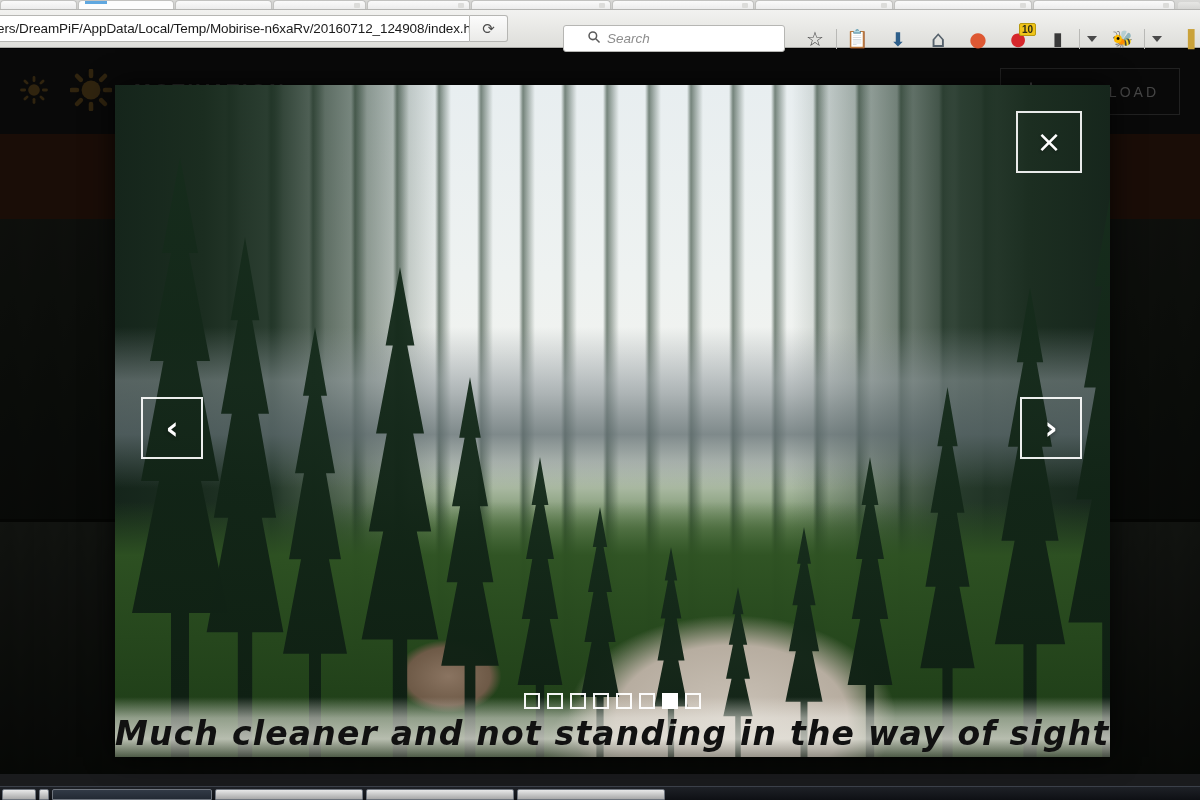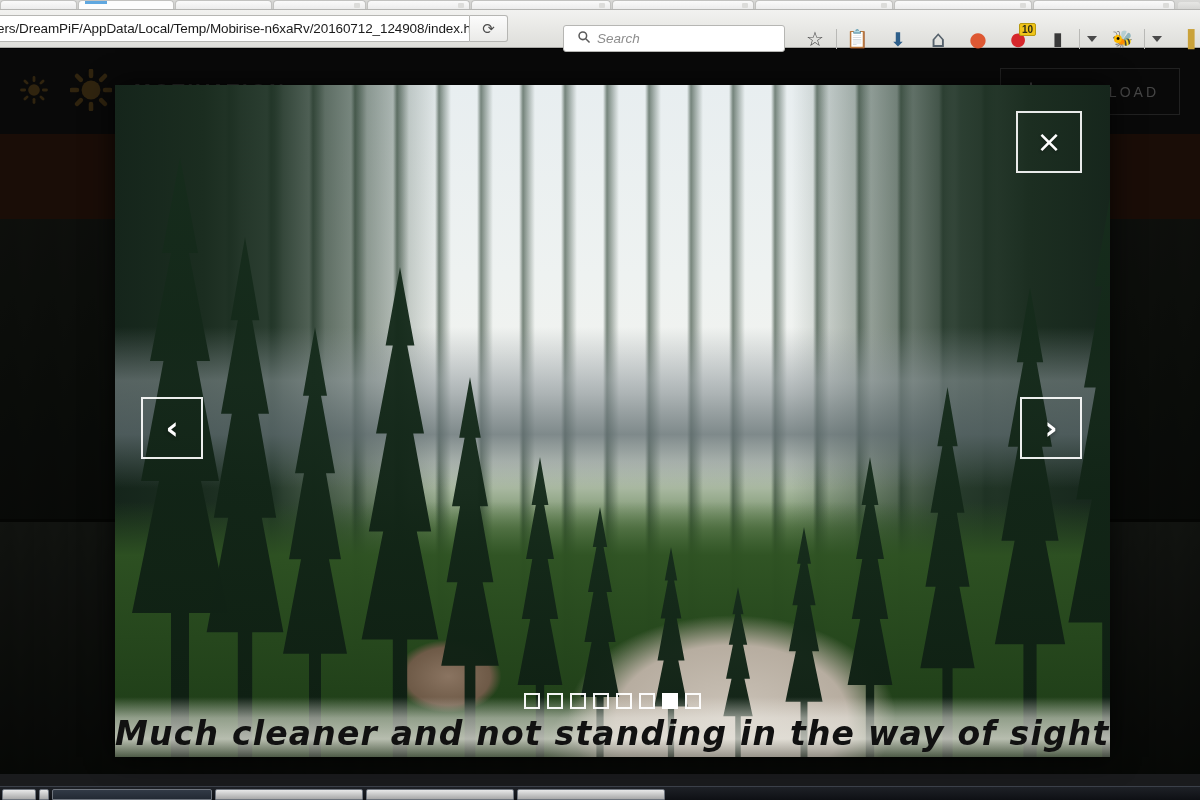--- a/index.html
+++ b/index.html
@@ -66,21 +66,21 @@
     background: linear-gradient(#fcfcfc, #eaeae8);
     border: 1px solid #b6b6b3; border-left: none;
     border-radius: 0 3px 3px 0;
     display: flex; align-items: center; justify-content: center;
     font-size: 15px; color: #4d4d4d;
   }
   .searchbox {
     position: absolute; left: 563px; top: 15px;
     width: 222px; height: 27px;
     background: #fff; border: 1px solid #b6b6b3; border-radius: 3px;
-    display: flex; align-items: center; padding: 0 13px; gap: 6px;
+    display: flex; align-items: center; padding: 0 23px; gap: 6px;
   }
   .searchbox .sph { font-size: 13.5px; color: #8d8d8d; font-style: italic; }
   .toolicons {
     position: absolute; left: 795px; top: 10px; height: 38px;
     display: flex; align-items: center; gap: 0px;
   }
   .ticon {
     width: 40px; height: 38px;
     display: flex; align-items: center; justify-content: center;
     position: relative;

